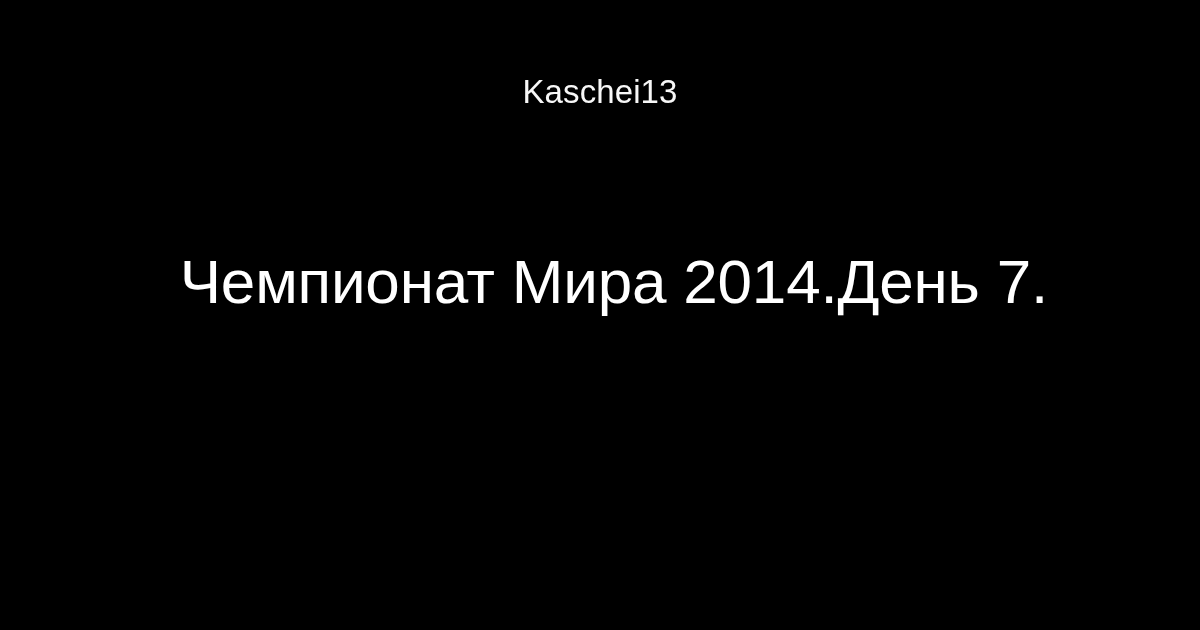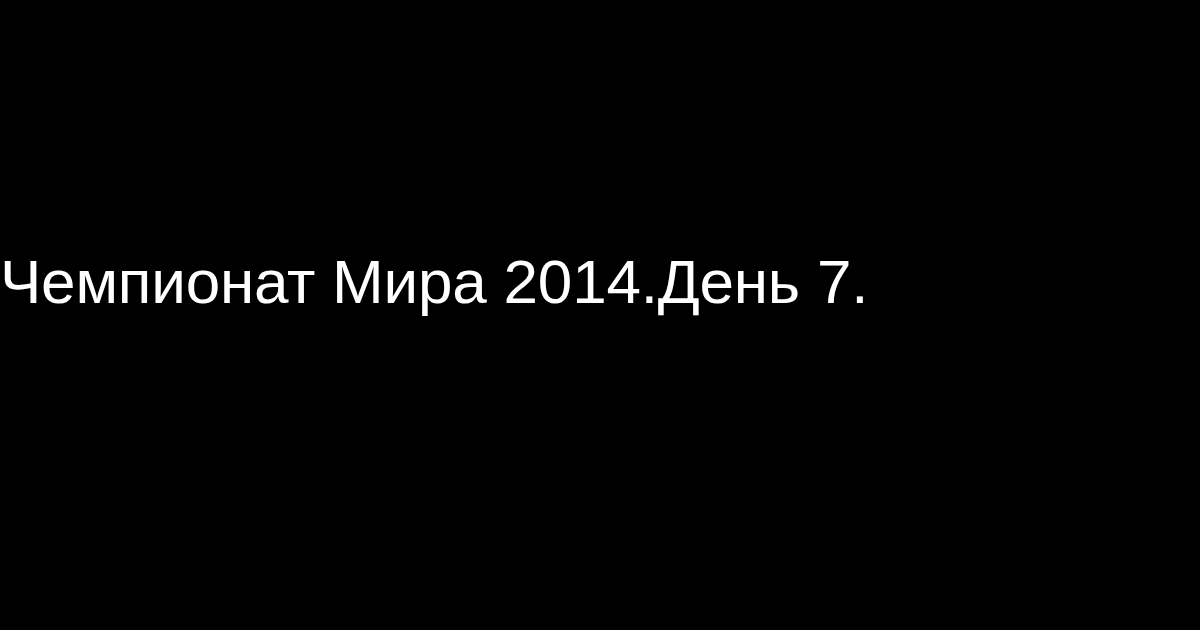--- a/index.html
+++ b/index.html
@@ -53,21 +53,21 @@
 
   
   .title-row {
     position: absolute;
     left: 0;
     top: 232px;
     width: 1048px;
     height: 100px;
     display: flex;
     align-items: center;
-    justify-content: flex-start;
+    justify-content: flex-end;
     pointer-events: none;
   }
 
   .title {
     display: block;
     color: #ffffff;
     font-family: "Liberation Sans", "DejaVu Sans", sans-serif;
     font-size: 62px;
     font-weight: 400;
     line-height: 1.08;
@@ -86,20 +86,23 @@
     width: 1200px;
     height: 280px;
     background: transparent;
   }
 </style>
 </head>
 <body>
 
 <div class="card">
 
+  <div class="byline-row">
+    <span class="byline">Kaschei13</span>
+  </div>
 
   <div class="title-row">
     <h1 class="title">Чемпионат Мира 2014.День 7.</h1>
   </div>
 
   <div class="body-area"></div>
 
 </div>
 
 </body></html>

